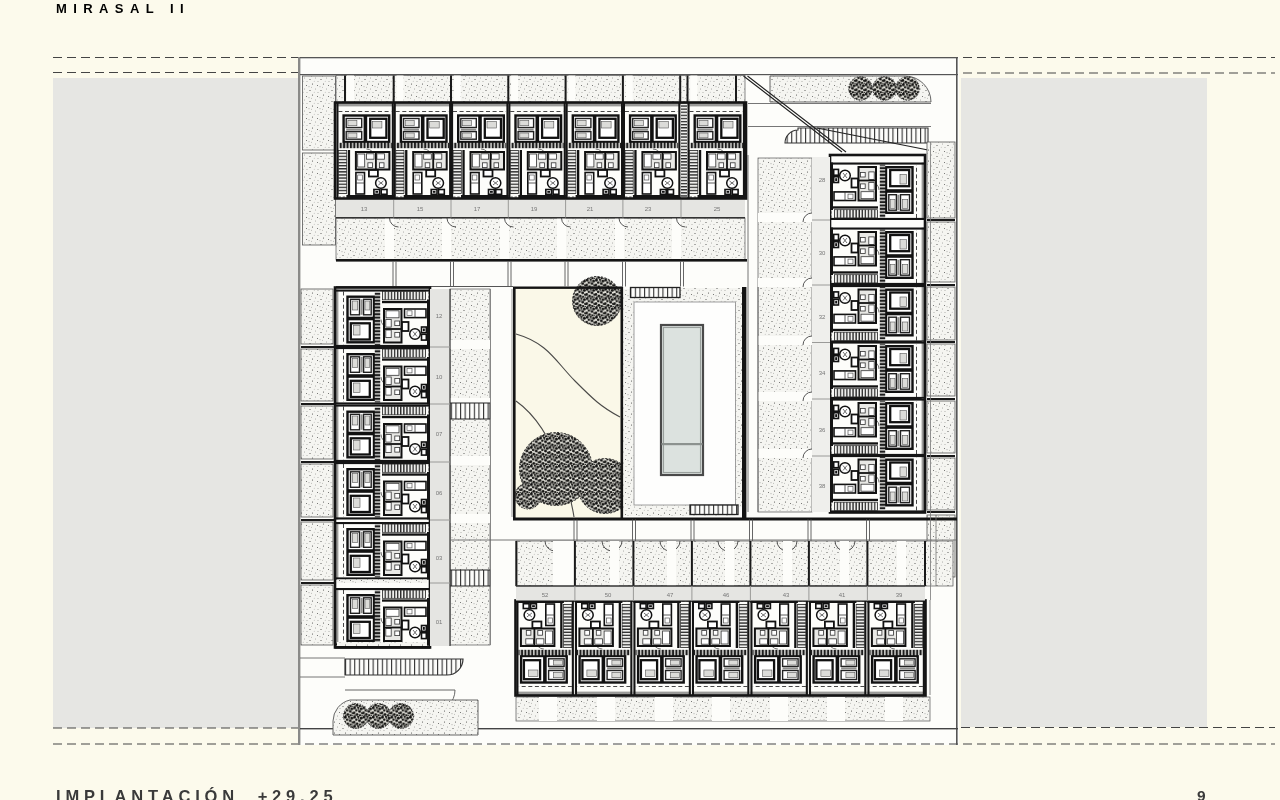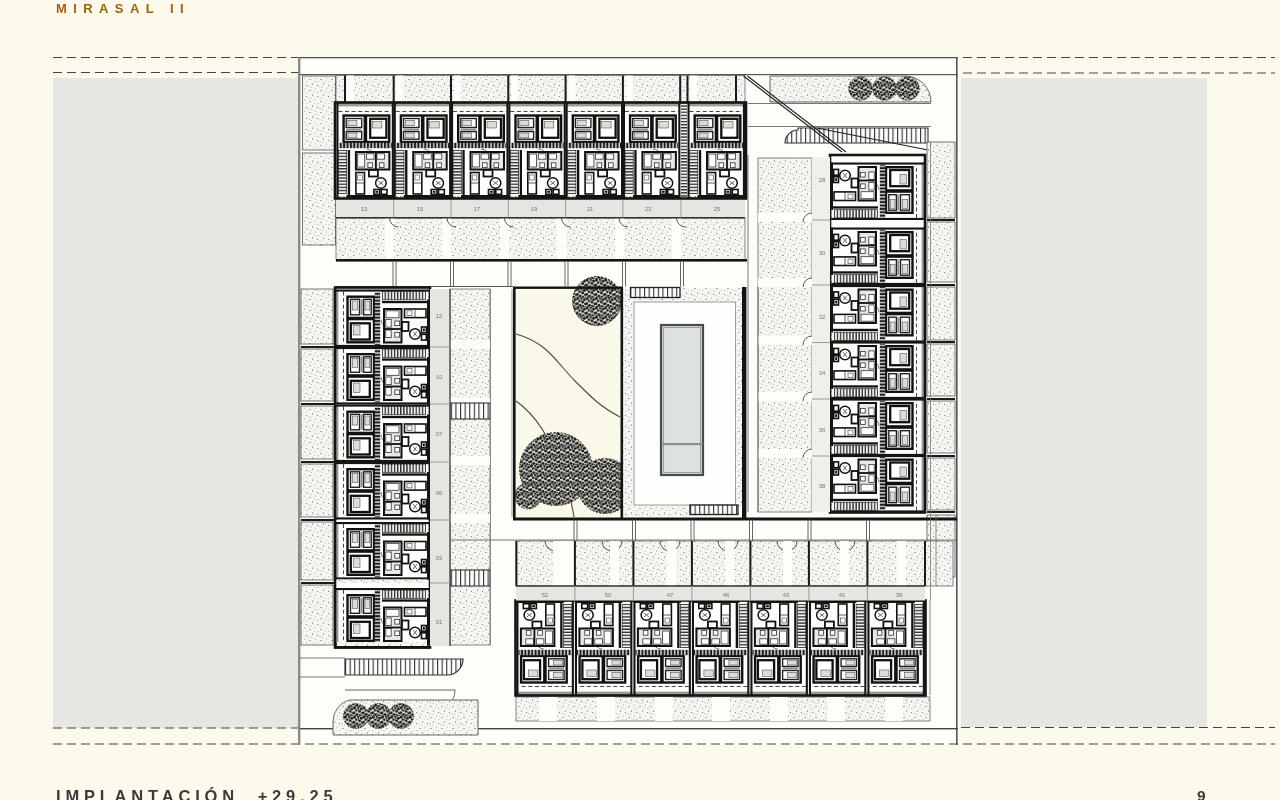--- a/index.html
+++ b/index.html
@@ -1,17 +1,17 @@
 <!DOCTYPE html>
 <html><head>
 <meta charset="utf-8">
 <style>
   html,body{margin:0;padding:0;}
   body{width:1280px;height:800px;background:#fcfaec;font-family:"Liberation Sans",sans-serif;overflow:hidden;}
-  .ttl{position:absolute;left:56px;top:1px;font-size:13px;font-weight:bold;letter-spacing:6.4px;color:#a16207;text-align:right;}
+  .ttl{position:absolute;left:56px;top:1px;font-size:13px;font-weight:bold;letter-spacing:6.4px;color:#000000;text-align:right;}
   .ftr{position:absolute;left:56px;top:787px;font-size:16.5px;font-weight:bold;letter-spacing:4.8px;color:#3a3a3a;}
   .pg{position:absolute;left:1197px;top:787px;font-size:15.5px;font-weight:bold;color:#3a3a3a;}
   svg{position:absolute;left:0;top:0;}
 </style>
 </head>
 <body>
 
 <div class="ttl">MIRASAL&nbsp;II</div>
 
 <div class="ftr">IMPLANTACIÓN&nbsp;&nbsp;+29,25</div>

